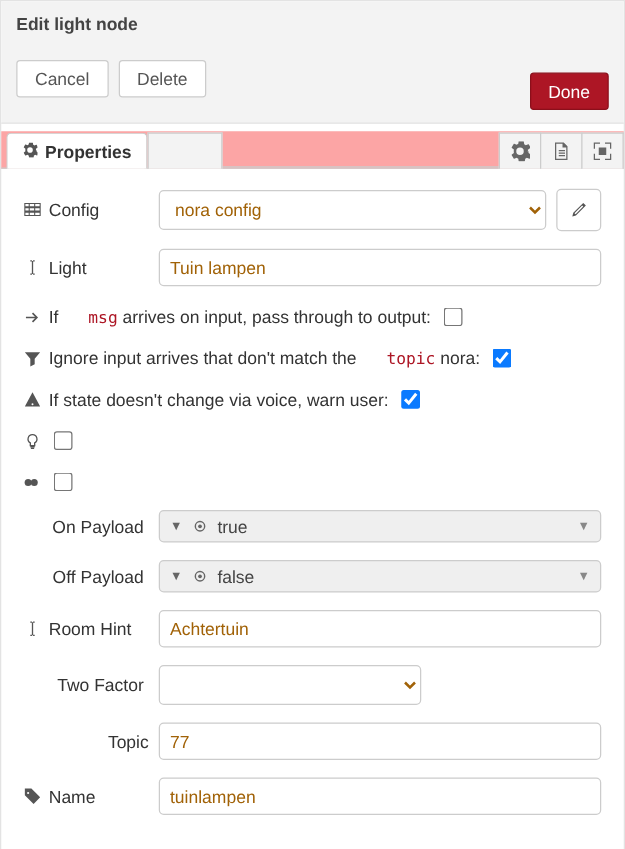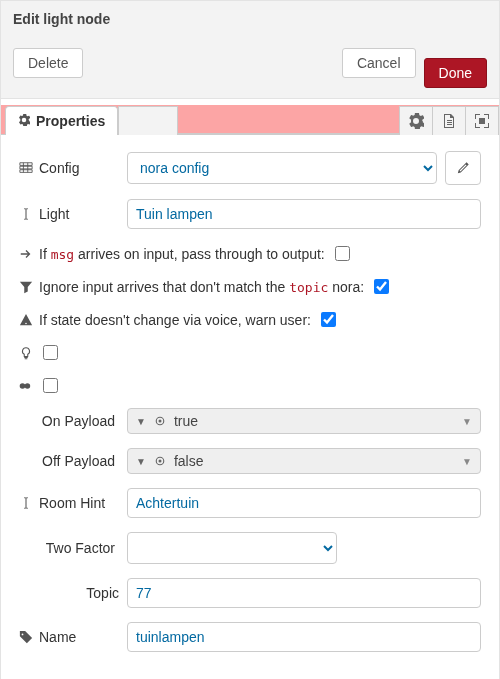--- a/index.html
+++ b/index.html
@@ -120,21 +120,21 @@
     text-align: right;
     padding-right: 4px;
   }
   .label .ic { width: 14px; height: 14px; flex-shrink: 0; color: #555; }
   input[type=text], select {
     padding: 6px 8px;
     border: 1px solid #ccc;
     border-radius: 4px;
     font-size: 14px;
     font-family: inherit;
-    color: #0369a1;
+    color: #a16207;
     background: #fff;
   }
   input[type=text] { flex: 1; }
   .edit-btn {
     width: 36px; height: 34px;
     border: 1px solid #ccc;
     border-radius: 4px;
     background: #fff;
     display: flex;
     align-items: center;
@@ -145,20 +145,21 @@
     display: flex;
     align-items: center;
     gap: 6px;
     color: #333;
   }
   .inline-check .ic { width: 14px; height: 14px; flex-shrink: 0; }
   code.kw {
     font-family: Menlo, Consolas, monospace;
     color: #ad1625;
     font-size: 13px;
+    margin-left: 20px;
   }
   .payload-field {
     flex: 1;
     display: flex;
     align-items: center;
     background: #efefef;
     border: 1px solid #ccc;
     border-radius: 4px;
     padding: 4px 8px;
     gap: 8px;
@@ -183,22 +184,22 @@
   }
 </style>
 </head>
 <body>
 
 <div class="dialog">
 
   <div class="header">
     <div class="header-title">Edit light node</div>
     <div class="header-buttons">
+      <button class="btn">Cancel</button>
       <button class="btn left">Delete</button>
-      <button class="btn">Cancel</button>
       <button class="btn btn-danger">Done</button>
     </div>
   </div>
 
   <div class="tabs">
     <div class="tab active">
       <span>
         <svg class="small-ic" viewBox="0 0 16 16">
             <path d="M8 5a3 3 0 100 6 3 3 0 000-6zm7 3c0 .46-.4.91-.11 1.34l1.63 1.27c.15.12.19.33.9.5l-1.55 2.68c-.1.17-.3.24-.48.17l-1.92-.77c-.4.3-.83.56-1.3.75l-.29 2.04c-.3.19-.2.33-.39.33H7.32c-.19 0-.36-.14-.39-.33l-.29-2.04c-.47-.19-.9-.45-1.3-.75l-1.92.77c-.18.07-.38 0-.48-.17L1.39 11.1c-.1-.17-.06-.38.09-.5l1.63-1.27C3.04 8.91 3 8.46 3 8s.04-.91.11-1.34L1.48 5.39c-.15-.12-.19-.33-.09-.5l1.55-2.68c.1-.17.3-.24.48-.17l1.92.77c.4-.3.83-.56 1.3-.75l.29-2.04C6.96.14 7.13 0 7.32 0h3.36c.19 0 .36.14.39.33l.29 2.04c.47.19.9.45 1.3.75l1.92-.77c.18-.07.38 0 .48.17l1.55 2.68c.1.17.06.38-.9.5l-1.63 1.27c.7.43.11.88.11 1.34z"></path>
           </svg>

